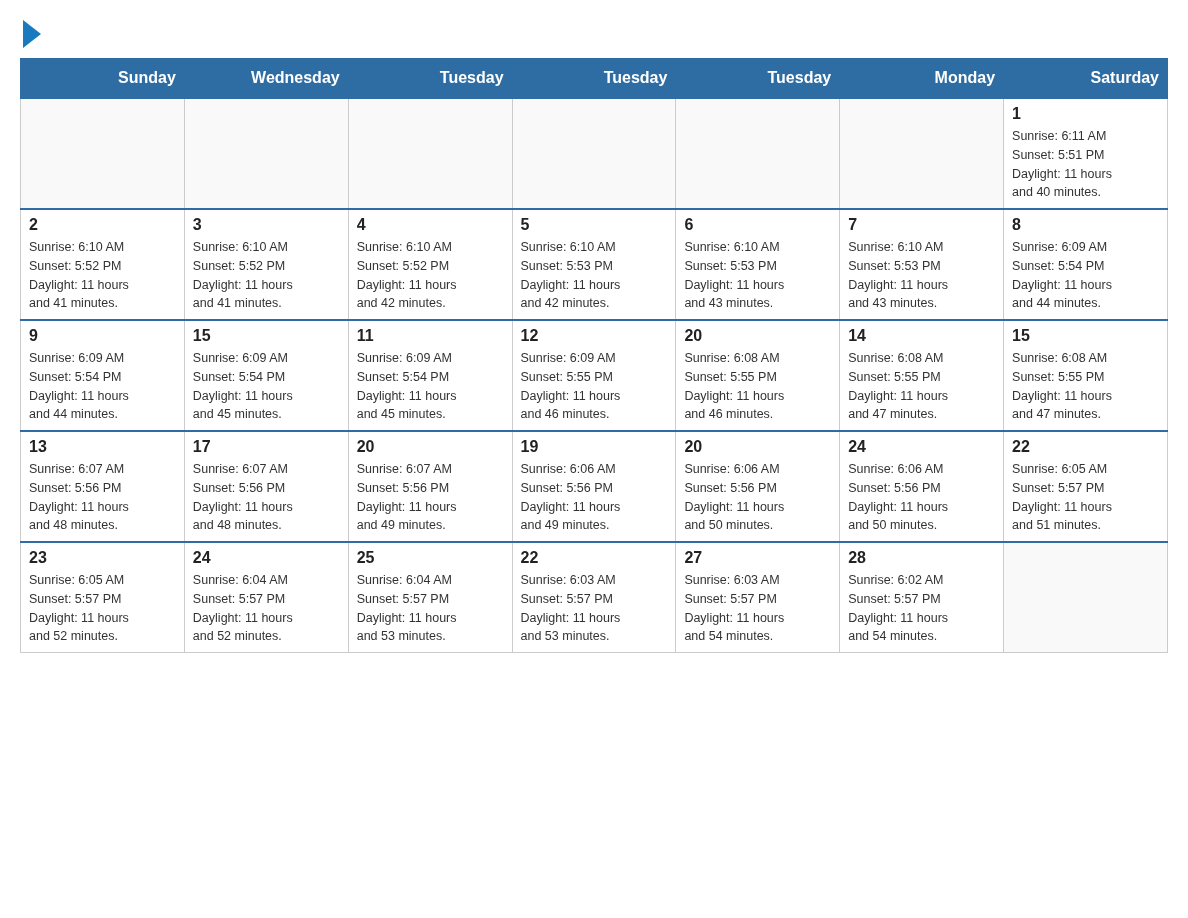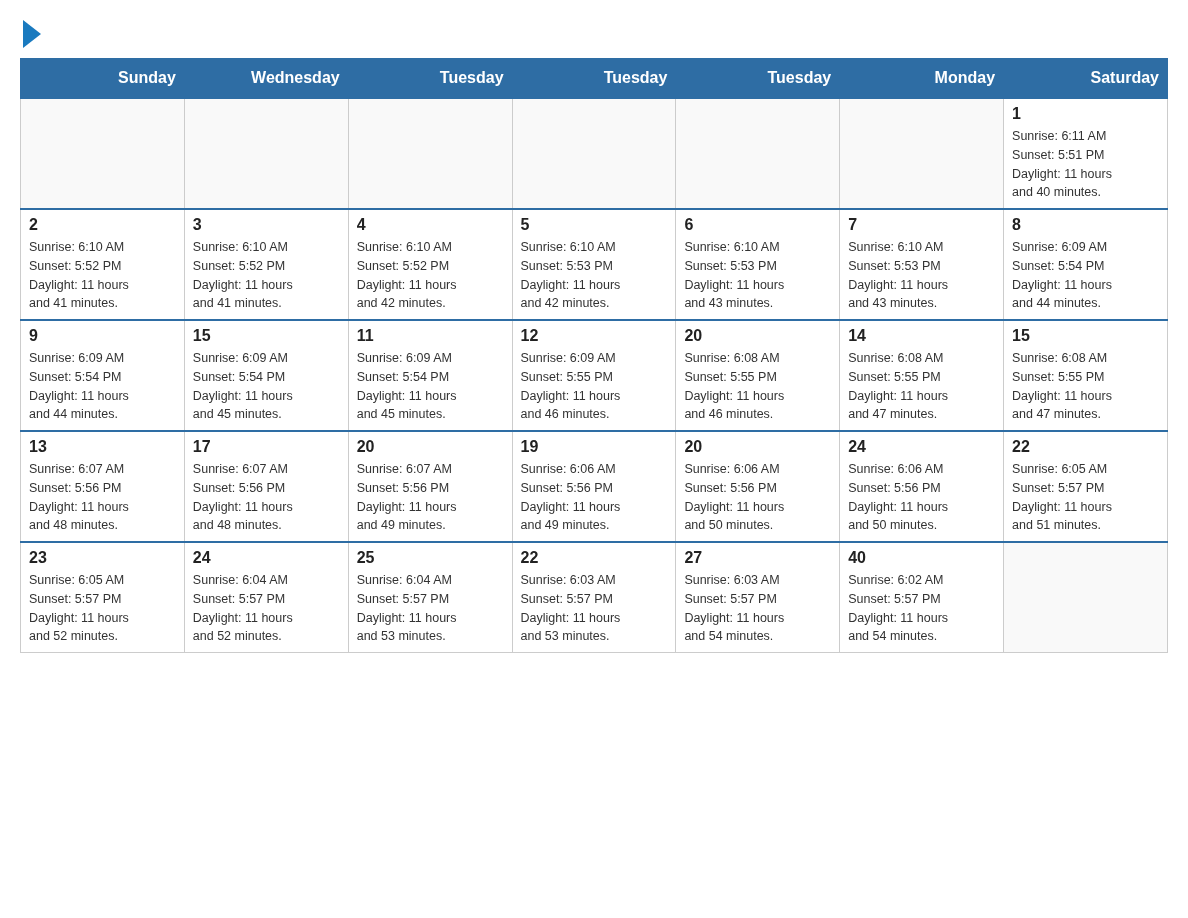--- a/index.html
+++ b/index.html
@@ -329,21 +329,21 @@
 and 53 minutes.</div>
         </td>
         <td>
           <span class="day-number">27</span>
           <div class="day-info" style="white-space: pre-line;">Sunrise: 6:03 AM
 Sunset: 5:57 PM
 Daylight: 11 hours
 and 54 minutes.</div>
         </td>
         <td>
-          <span class="day-number">40</span>
+          <span class="day-number">28</span>
           <div class="day-info" style="white-space: pre-line;">Sunrise: 6:02 AM
 Sunset: 5:57 PM
 Daylight: 11 hours
 and 54 minutes.</div>
         </td>
         <td class="empty-cell"></td>
       </tr>
     </tbody>
 </table>
 

